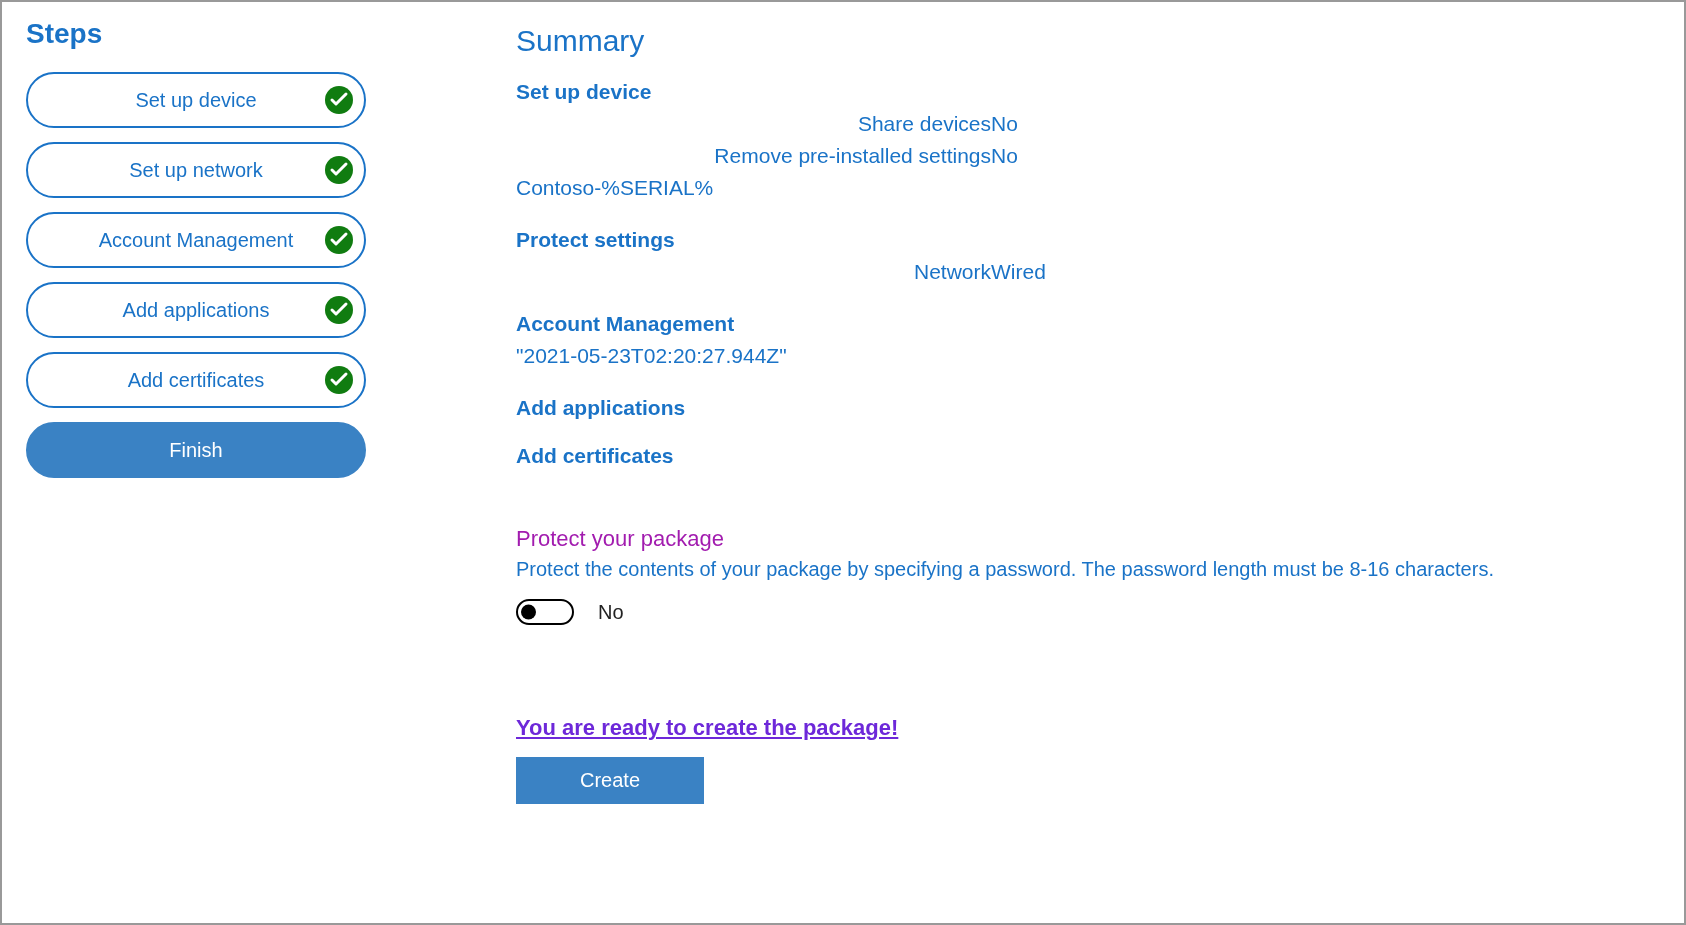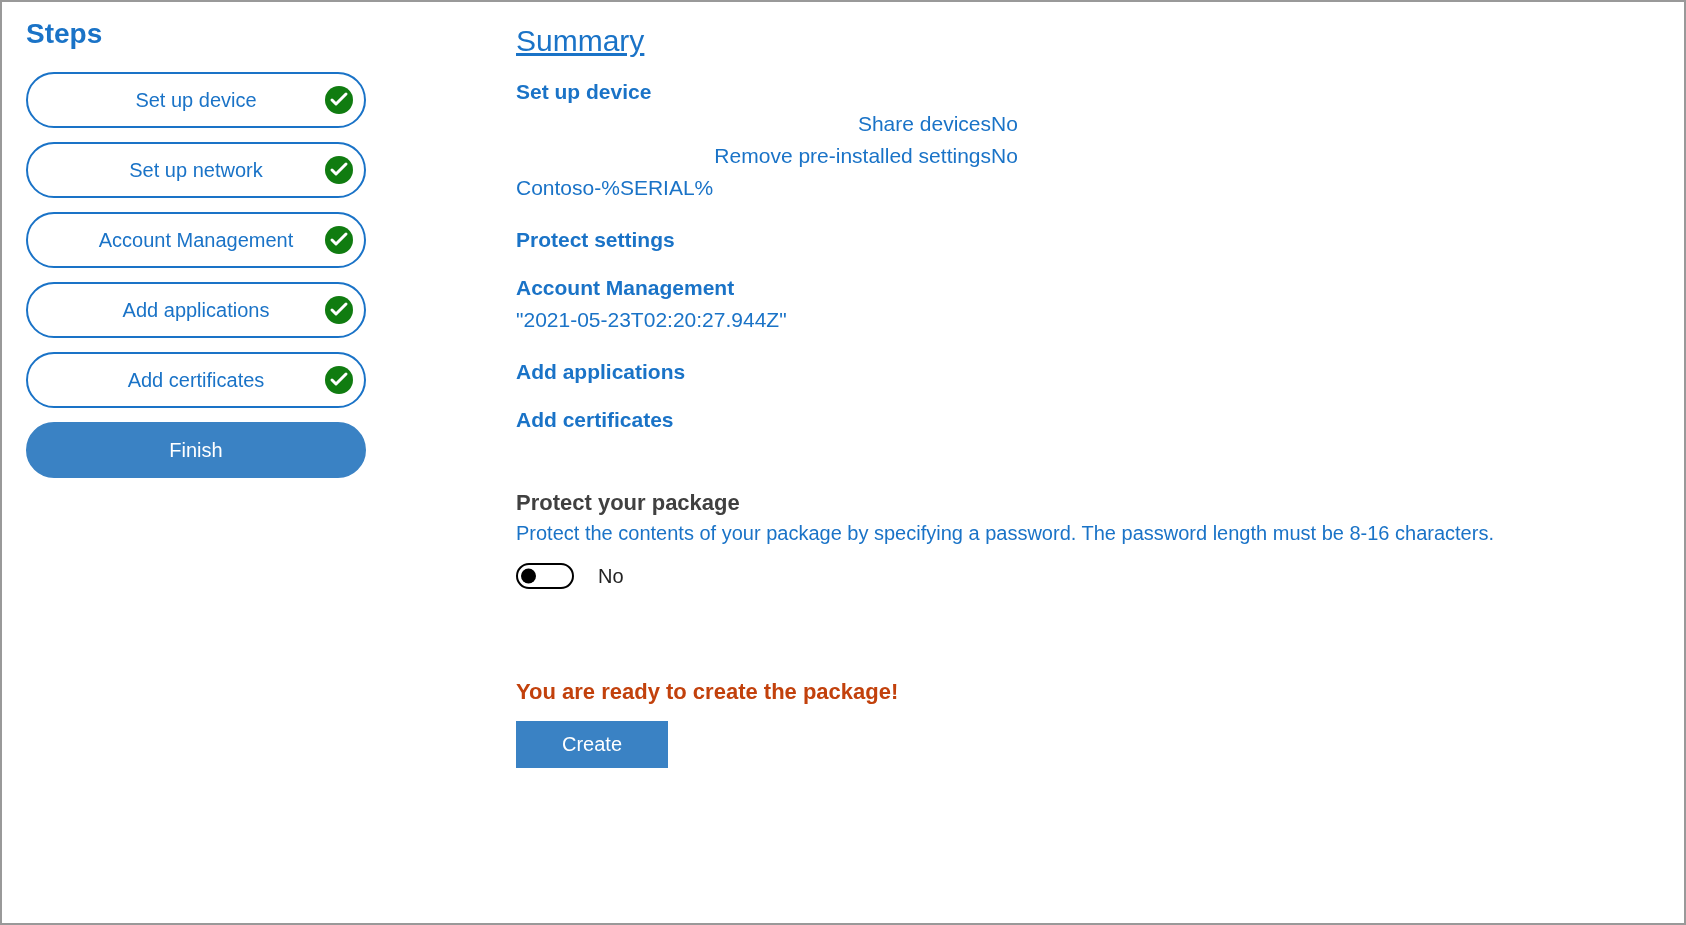--- a/index.html
+++ b/index.html
@@ -57,38 +57,37 @@
   }
 
   .check svg { width: 30px; height: 30px; display: block; }
 
   .summary-title {
     color: #1a73c7;
     font-size: 30px;
     font-weight: 400;
     margin-top: 6px;
     margin-bottom: 22px;
-    text-decoration: underline;
   }
   .section-head {
     color: #1a73c7;
     font-size: 21px;
     font-weight: 700;
     margin-top: 24px;
     margin-bottom: 4px;
   }
   .section-head.first { margin-top: 0; }
   .row { display: flex; font-size: 21px; line-height: 32px; text-align: right; }
   .row .label { flex: 0 0 475px; color: #1a73c7; font-weight: 400; }
   .row .value { color: #1a73c7; font-weight: 400; }
 
   .protect-head {
-    color: #404040;
+    color: #a21caf;
     font-size: 22px;
-    font-weight: 700;
+    font-weight: 400;
     margin-top: 58px;
     margin-bottom: 6px;
   }
   .protect-desc {
     color: #1a73c7;
     font-size: 20px;
     margin-bottom: 18px;
   }
   .toggle-row { display: flex; align-items: center; gap: 24px; }
   .toggle {
@@ -106,32 +105,33 @@
     top: 50%;
     transform: translateY(-50%);
     width: 15px;
     height: 15px;
     border-radius: 50%;
     background: #000;
   }
   .toggle-label { font-size: 20px; color: #222; }
 
   .ready-text {
-    color: #c2410c;
+    color: #6d28d9;
     font-size: 22px;
     font-weight: 600;
     margin-top: 90px;
     margin-bottom: 16px;
+    text-decoration: underline;
   }
   .create-btn {
     background: #3a82c4;
     color: #fff;
     border: none;
     font-size: 20px;
-    padding: 12px 46px;
+    padding: 12px 64px;
     cursor: pointer;
   }
 </style>
 </head>
 <body>
 
 <div class="frame">
   <div class="left-col">
     <div class="steps-title">Steps</div>
 
@@ -200,20 +200,24 @@
     </div>
     <div class="row">
       <div class="label">Remove pre-installed settings</div>
       <div class="value">No</div>
     </div>
     <div class="row">
       <div class="value">Contoso-%SERIAL%</div>
     </div>
 
     <div class="section-head">Protect settings</div>
+    <div class="row">
+      <div class="label">Network</div>
+      <div class="value">Wired</div>
+    </div>
 
     <div class="section-head">Account Management</div>
     <div class="row">
       <div class="value">"2021-05-23T02:20:27.944Z"</div>
     </div>
 
     <div class="section-head">Add applications</div>
 
     <div class="section-head">Add certificates</div>
 

